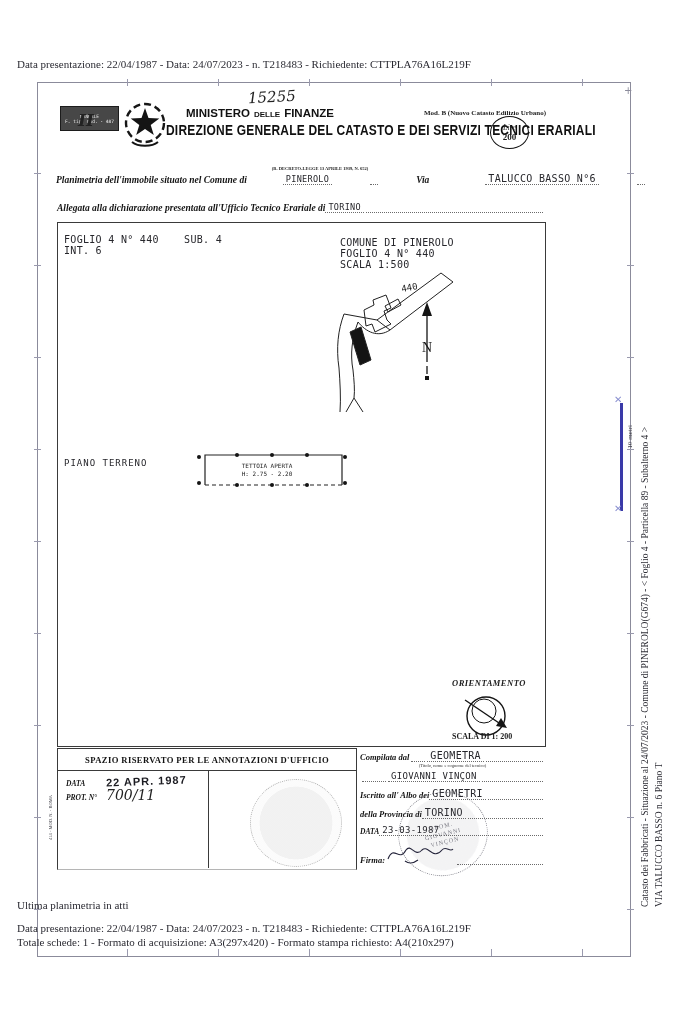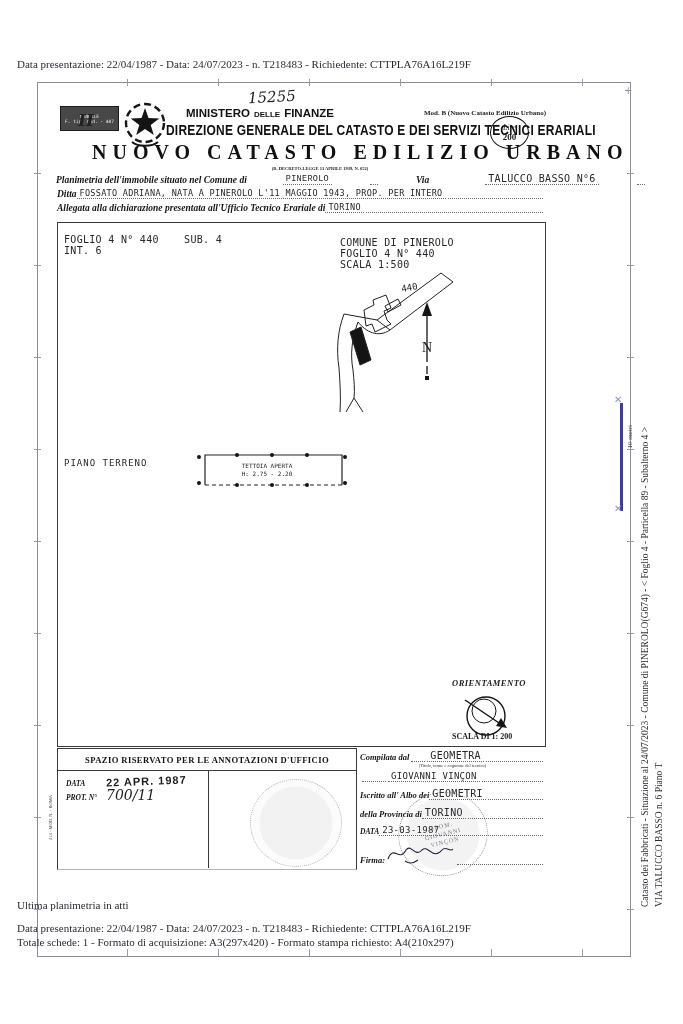--- a/index.html
+++ b/index.html
@@ -80,37 +80,31 @@
 
   <div class="abs dir-line" style="left:166px;top:123px;">DIREZIONE GENERALE DEL CATASTO E DEI SERVIZI TECNICI ERARIALI</div>
 
   <div class="abs modref" style="left:398px;top:109px;width:148px;text-align:right;">Mod. B (Nuovo Catasto Edilizio Urbano)</div>
 
   <div class="abs lire" style="left:490px;top:116px;width:37px;height:31px;">
     <span style="font:italic 8px 'Liberation Serif',serif;">Lire</span>
     <span style="font:700 9px 'Liberation Serif',serif;">200</span>
   </div>
 
-  <div class="abs title-main" style="left:92px;top:141px;">NUOVO CATASTO EDILIZIO URBANO</div>
   <div class="abs tiny" style="left:90px;top:166px;width:460px;text-align:center;font-weight:700;">(R. DECRETO-LEGGE 13 APRILE 1939, N. 652)</div>
 
   <div class="abs formrow" style="left:56px;top:173px;width:488px;gap:36px;">
     <span class="lbl">Planimetria dell'immobile situato nel Comune di</span>
-    <span class="hw hw-u" style="font-size:8.5px;font-family:Liberation Mono, monospace;">PINEROLO</span>
+    <span class="hw hw-u" style="font-size:8.5px;">PINEROLO</span>
     <span class="leader"></span>
     <span class="lbl">Via</span>
     <span class="hw hw-u" style="font-size:10px;margin-left:20px;">TALUCCO BASSO N°6</span>
     <span class="leader" style="flex:2 1 auto;"></span>
   </div>
 
-  <div class="abs formrow" style="left:57px;top:188px;width:488px;">
-    <span class="lbl">Ditta</span>
-    <span class="hw hw-u" style="font-size:8.5px;">FOSSATO ADRIANA, NATA A PINEROLO L'11 MAGGIO 1943, PROP. PER INTERO</span>
-    <span class="leader"></span>
-  </div>
 
   <div class="abs formrow" style="left:57px;top:202px;width:488px;">
     <span class="lbl">Allegata alla dichiarazione presentata all'Ufficio Tecnico Erariale di</span>
     <span class="hw hw-u" style="font-size:8.5px;">TORINO</span>
     <span class="leader"></span>
   </div>
 
   <div class="abs dbox" style="left:57px;top:222px;width:487px;height:523px;"></div>
 
   <div class="abs hw" style="left:64px;top:234px;line-height:11px;">

